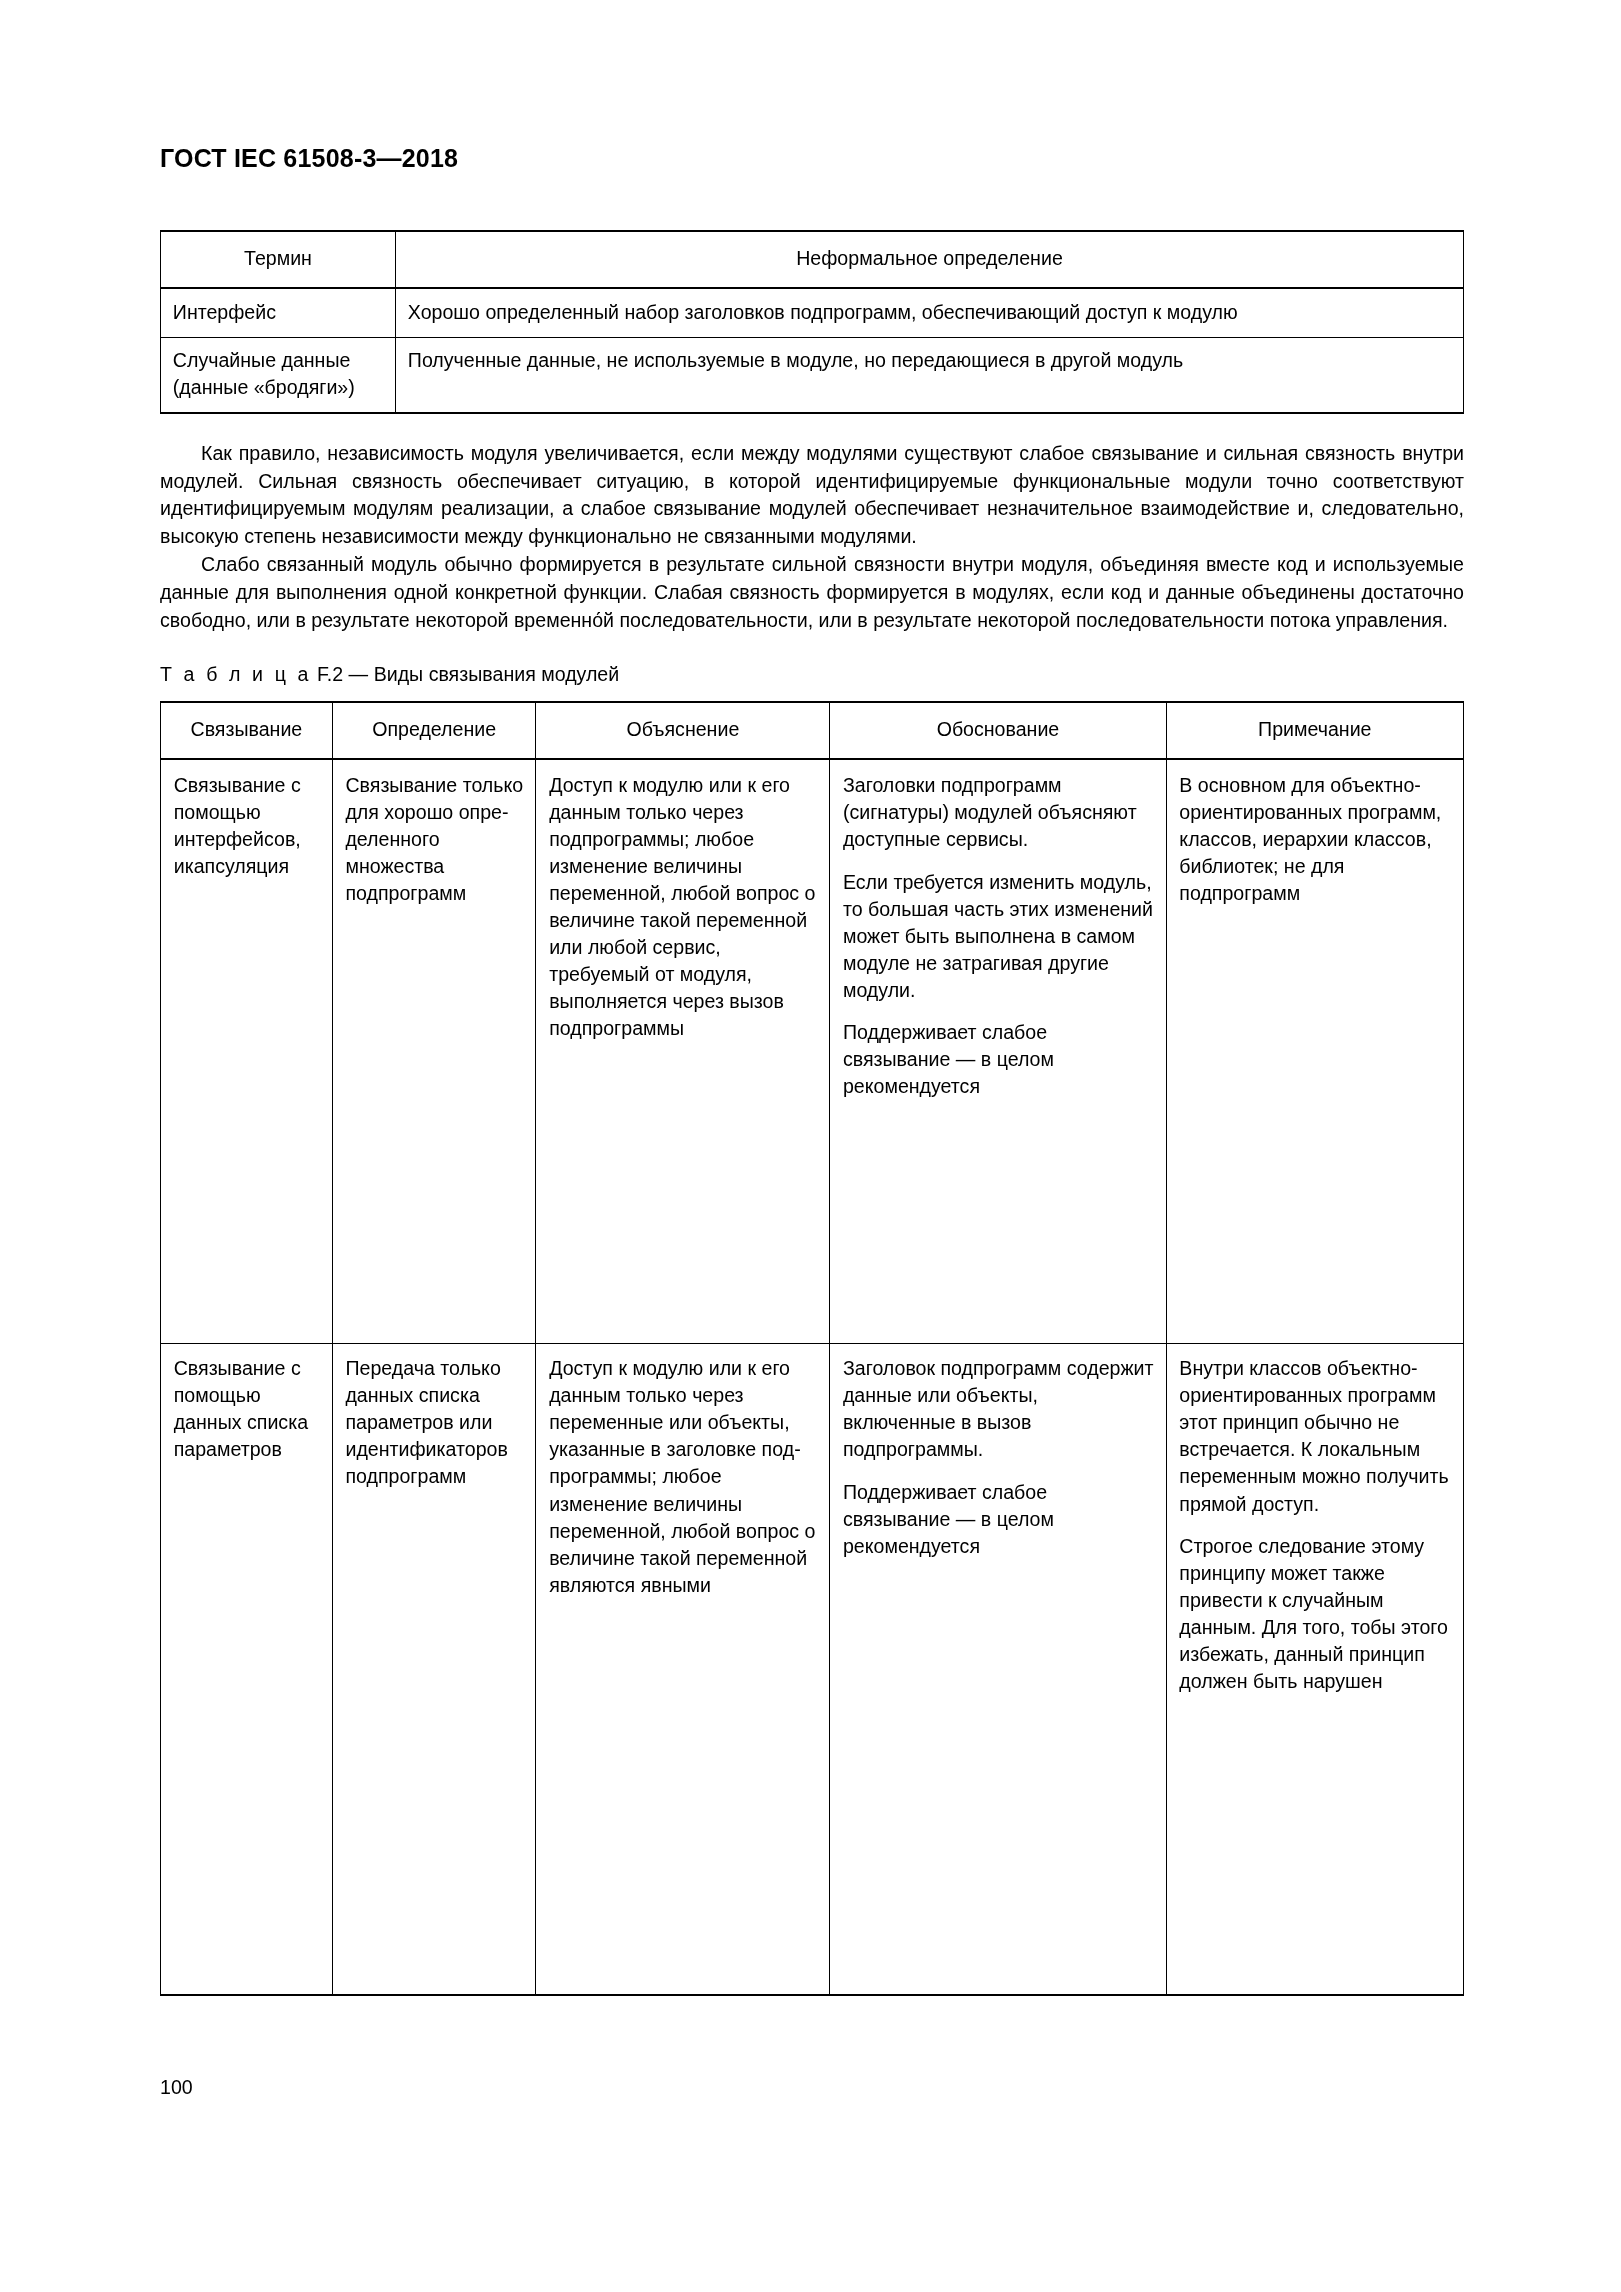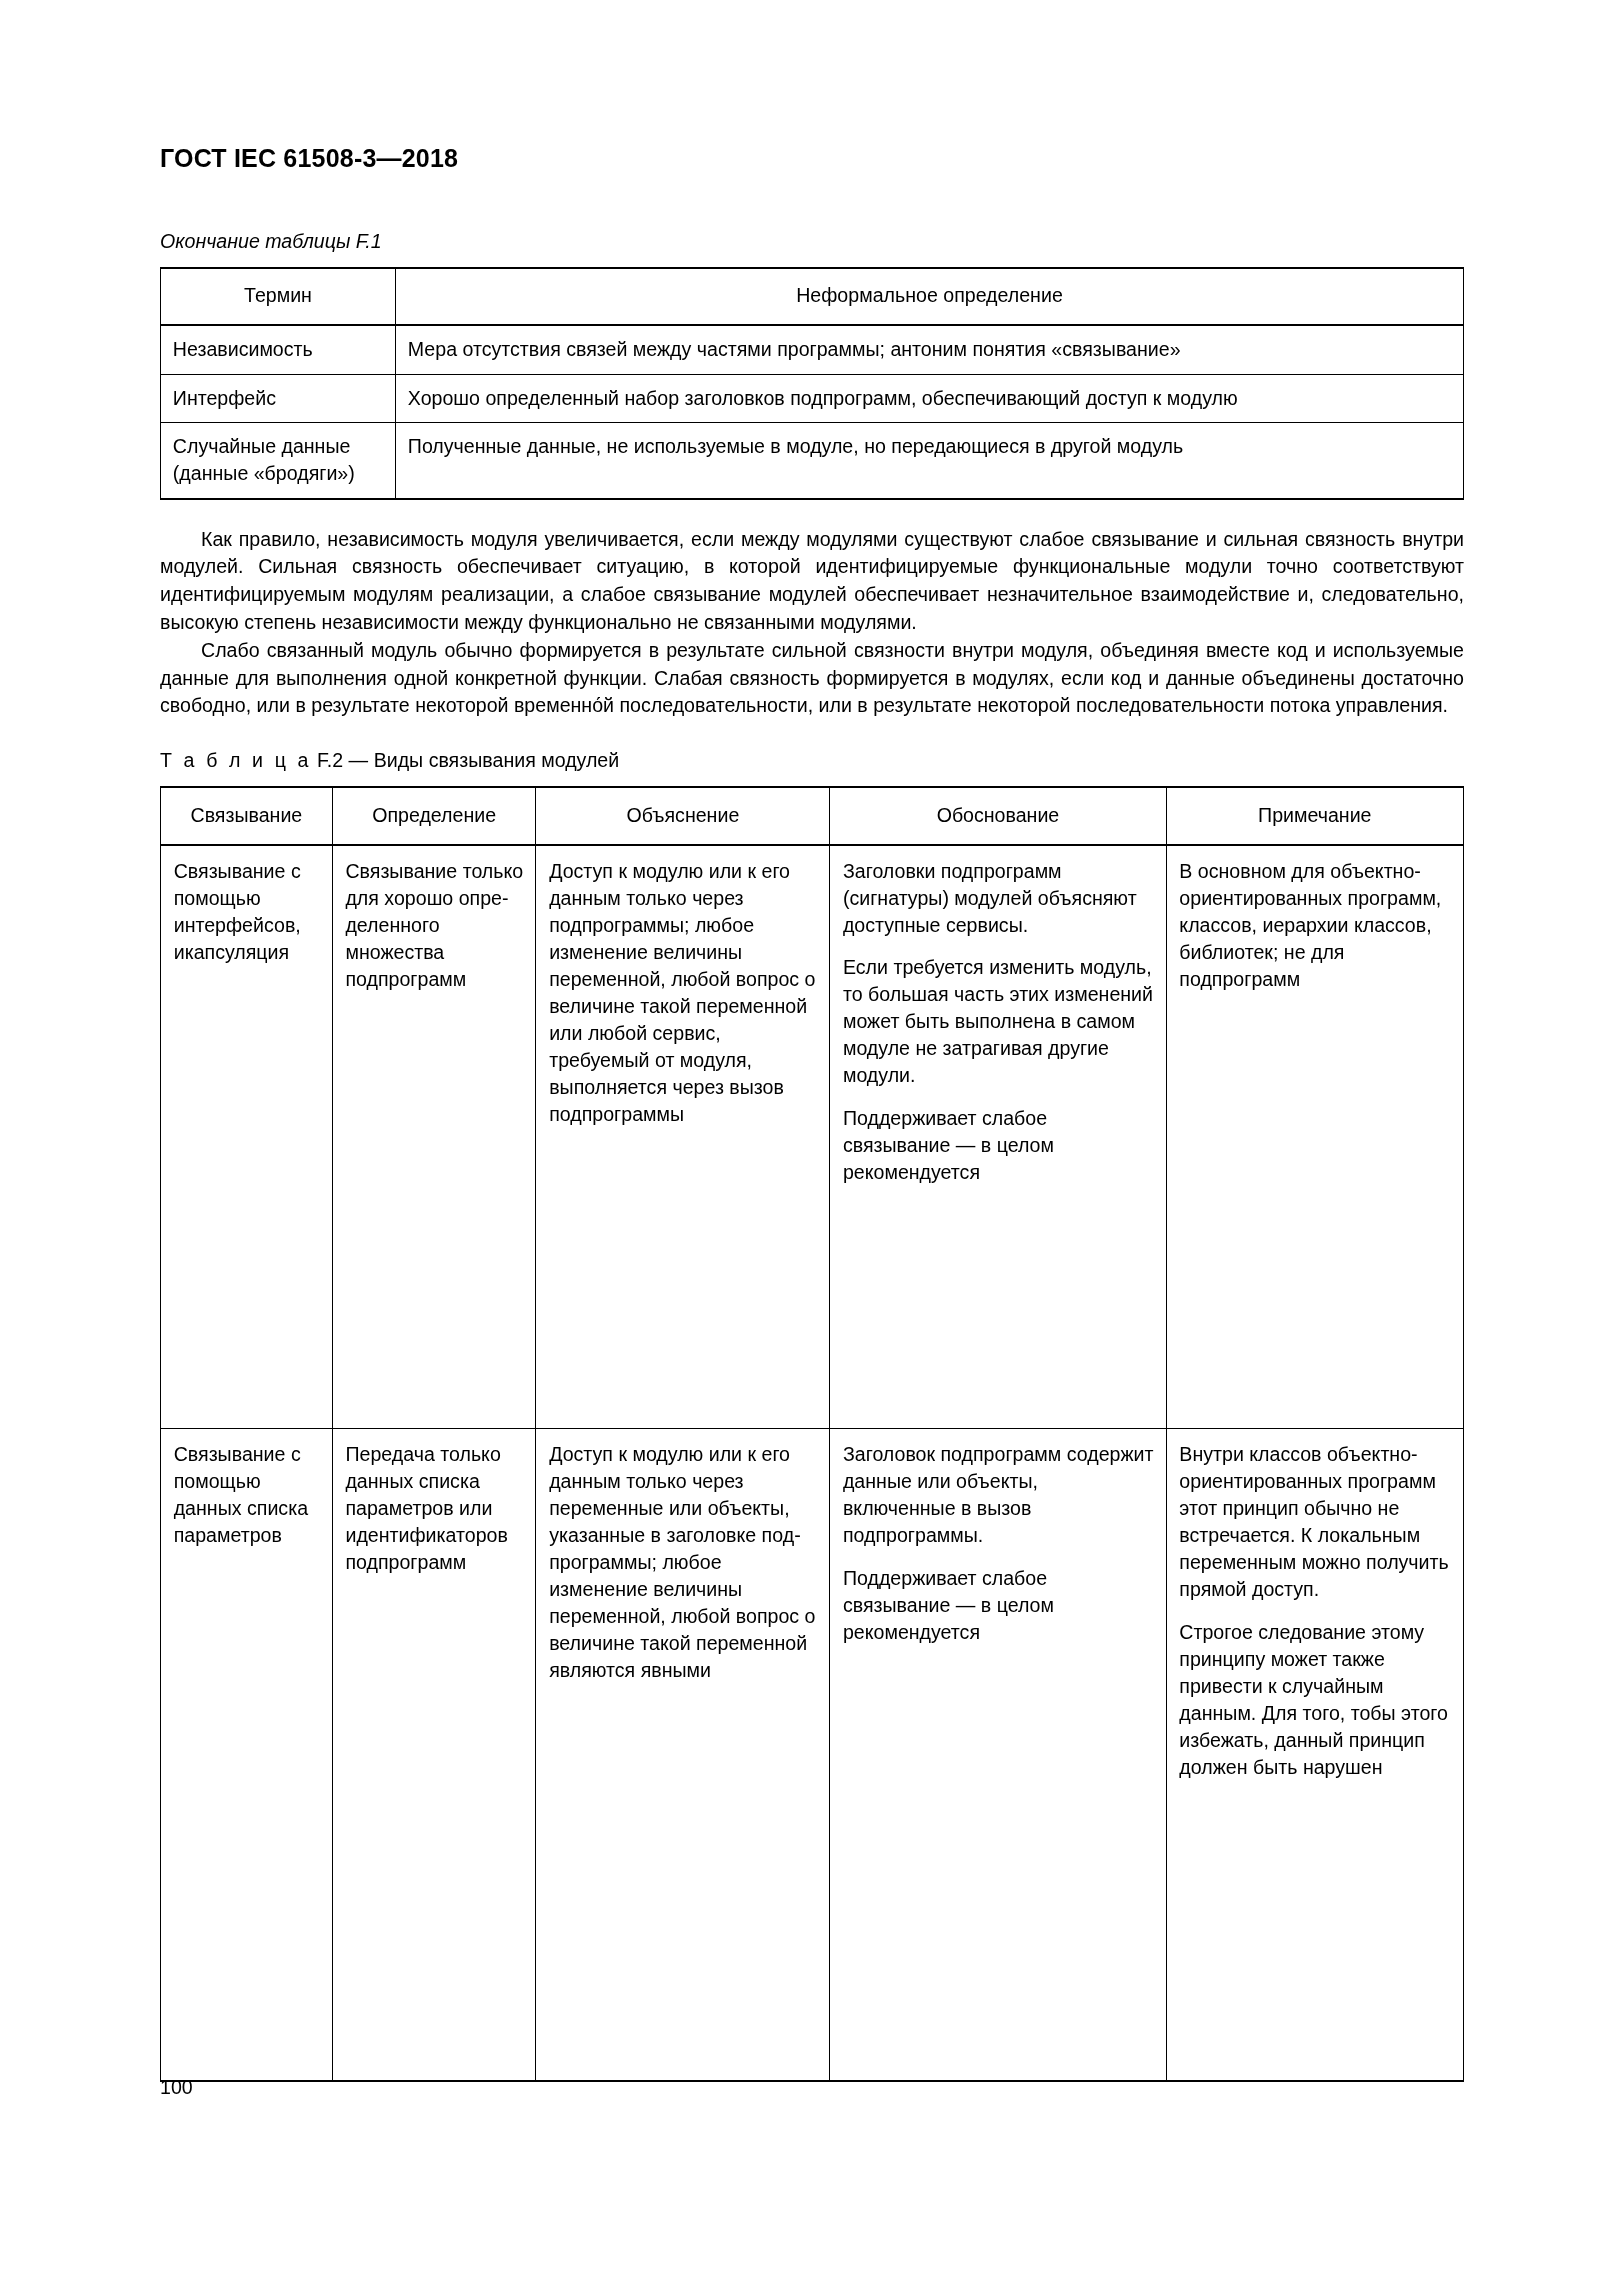--- a/index.html
+++ b/index.html
@@ -125,38 +125,33 @@
   }
 </style>
 </head>
 <body>
 
 <div class="page">
   <div class="content">
 
     <div class="doc-header">ГОСТ IEC 61508-3—2018</div>
 
-    <div class="table-caption-italic">Окончание таблицы F.1</div>
 
     <table class="gost t1">
       <colgroup>
           <col class="c1">
           <col class="c2">
         </colgroup>
       <thead>
         <tr>
           <th>Термин</th>
           <th>Неформальное определение</th>
         </tr>
       </thead>
       <tbody>
-        <tr>
-          <td>Независимость</td>
-          <td class="justify">Мера отсутствия связей между частями программы; антоним понятия «связывание»</td>
-        </tr>
         <tr>
           <td>Интерфейс</td>
           <td class="justify">Хорошо определенный набор заголовков подпрограмм, обеспечивающий доступ к модулю</td>
         </tr>
         <tr>
           <td>Случайные данные (данные «бродяги»)</td>
           <td class="justify">Полученные данные, не используемые в модуле, но передающиеся в другой модуль</td>
         </tr>
       </tbody>
     </table>

